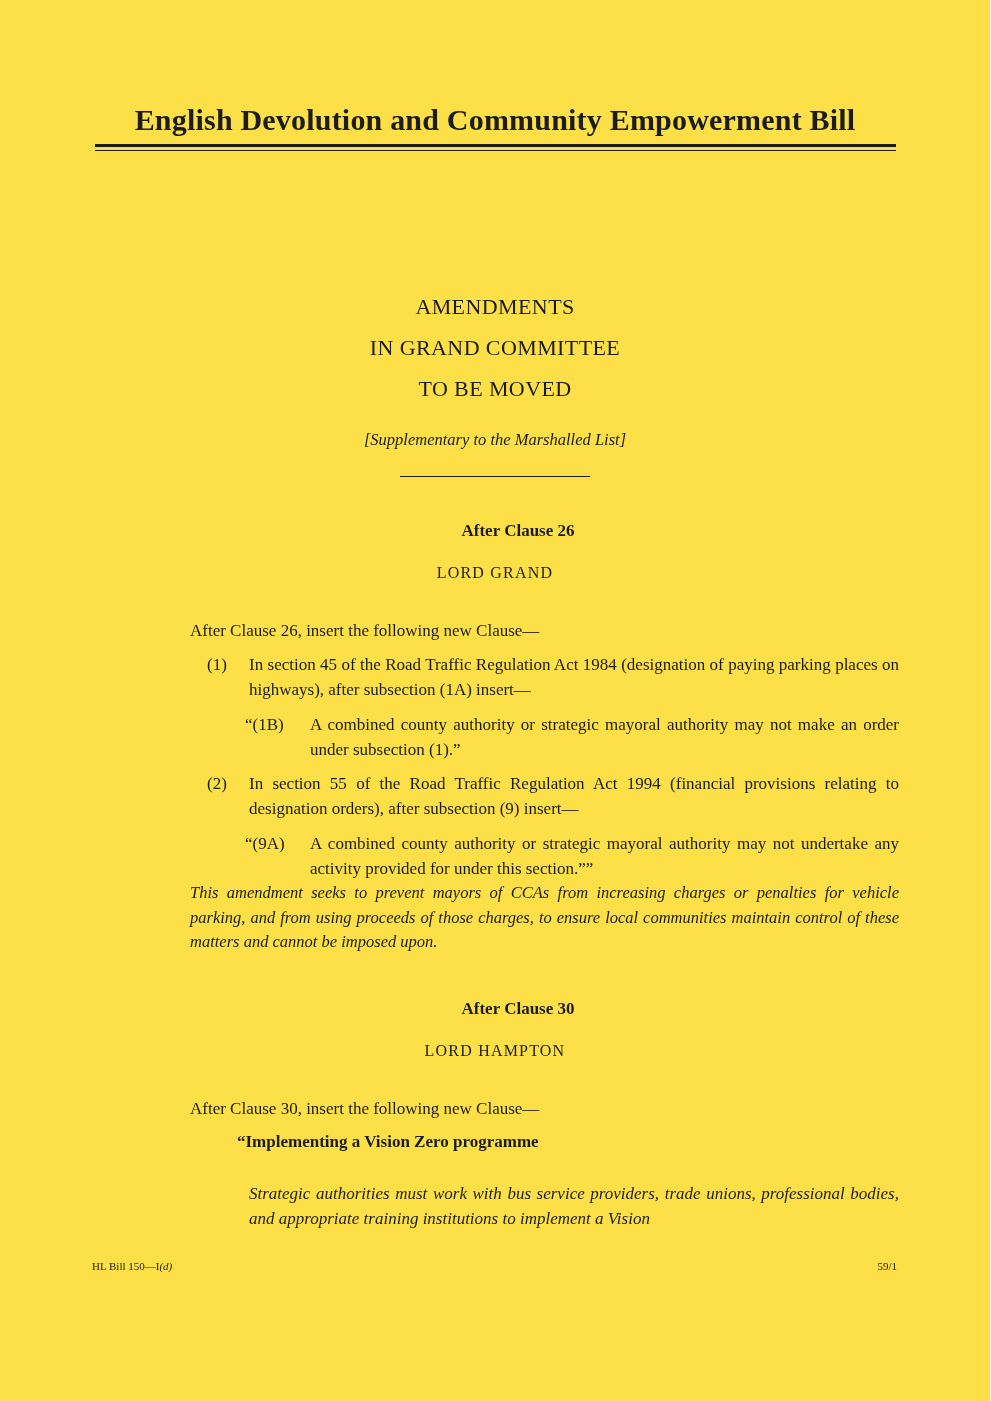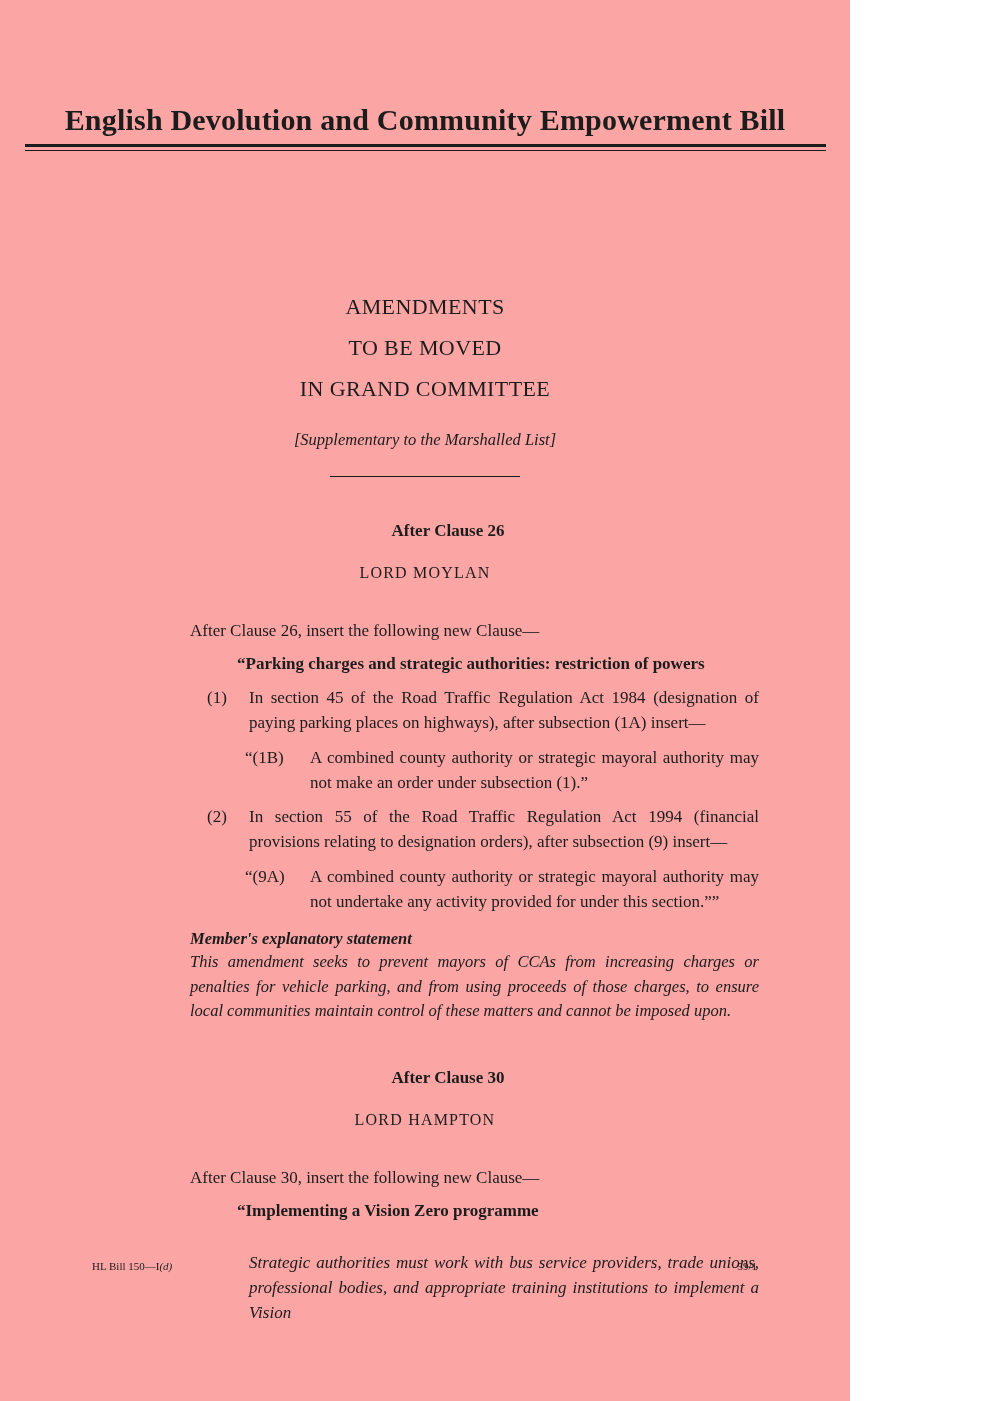--- a/index.html
+++ b/index.html
@@ -5,22 +5,22 @@
   * { margin: 0; padding: 0; box-sizing: border-box; }
   html, body { background: #ffffff; }
   body {
     width: 991px; height: 1401px;
     font-family: "Liberation Serif", serif;
     color: #1c1c1c;
     position: relative;
   }
   .page {
     position: relative;
-    width: 850px; height: 1401px;
-    background: #fca5a5;
+    width: 990px; height: 1401px;
+    background: #fde047;
     overflow: hidden;
   }
   .title-block { margin-top: 102px; text-align: center; }
   .bill-title { font-size: 30px; font-weight: bold; letter-spacing: 0.2px; line-height: 36px; }
   .title-rules { width: 801px; margin: 6px auto 0; }
   .rule-thick { height: 3px; background: #1c1c1c; }
   .rule-thin  { height: 1px; background: #1c1c1c; margin-top: 3px; }
 
   .amendments-block { margin-top: 146px; text-align: center; }
   .amendments-block p { font-size: 22px; line-height: 20px; margin-bottom: 21px; letter-spacing: 0.4px; }
@@ -60,52 +60,50 @@
   <header class="title-block">
     <h1 class="bill-title">English Devolution and Community Empowerment Bill</h1>
     <div class="title-rules">
       <div class="rule-thick"></div>
       <div class="rule-thin"></div>
     </div>
   </header>
 
   <section class="amendments-block">
     <p>AMENDMENTS</p>
+    <p>IN GRAND COMMITTEE</p>
     <p>TO BE MOVED</p>
-    <p>IN GRAND COMMITTEE</p>
     <div class="supplementary">[Supplementary to the Marshalled List]</div>
     <div class="centre-rule"></div>
   </section>
 
   <div class="section-heading">After Clause 26</div>
-  <div class="mover">LORD MOYLAN</div>
+  <div class="mover">LORD GRAND</div>
 
   <div class="content">
     <p class="intro">After Clause 26, insert the following new Clause—</p>
-    <p class="clause-title">“Parking charges and strategic authorities: restriction of powers</p>
 
     <div class="item">
       <span class="num">(1)</span>
       <p class="itext">In section 45 of the Road Traffic Regulation Act 1984 (designation of paying parking places on highways), after subsection (1A) insert—</p>
     </div>
     <div class="subitem">
       <span class="num">“(1B)</span>
       <p class="itext">A combined county authority or strategic mayoral authority may not make an order under subsection (1).”</p>
     </div>
 
     <div class="item">
       <span class="num">(2)</span>
       <p class="itext">In section 55 of the Road Traffic Regulation Act 1994 (financial provisions relating to designation orders), after subsection (9) insert—</p>
     </div>
     <div class="subitem">
       <span class="num">“(9A)</span>
       <p class="itext">A combined county authority or strategic mayoral authority may not undertake any activity provided for under this section.””</p>
     </div>
 
-    <p class="expl-label">Member's explanatory statement</p>
     <p class="expl-text">This amendment seeks to prevent mayors of CCAs from increasing charges or penalties for vehicle parking, and from using proceeds of those charges, to ensure local communities maintain control of these matters and cannot be imposed upon.</p>
   </div>
 
   <div class="section-heading">After Clause 30</div>
   <div class="mover">LORD HAMPTON</div>
 
   <div class="content">
     <p class="intro">After Clause 30, insert the following new Clause—</p>
     <p class="clause-title">“Implementing a Vision Zero programme</p>
     <p class="para-indent">Strategic authorities must work with bus service providers, trade unions, professional bodies, and appropriate training institutions to implement a Vision</p>

